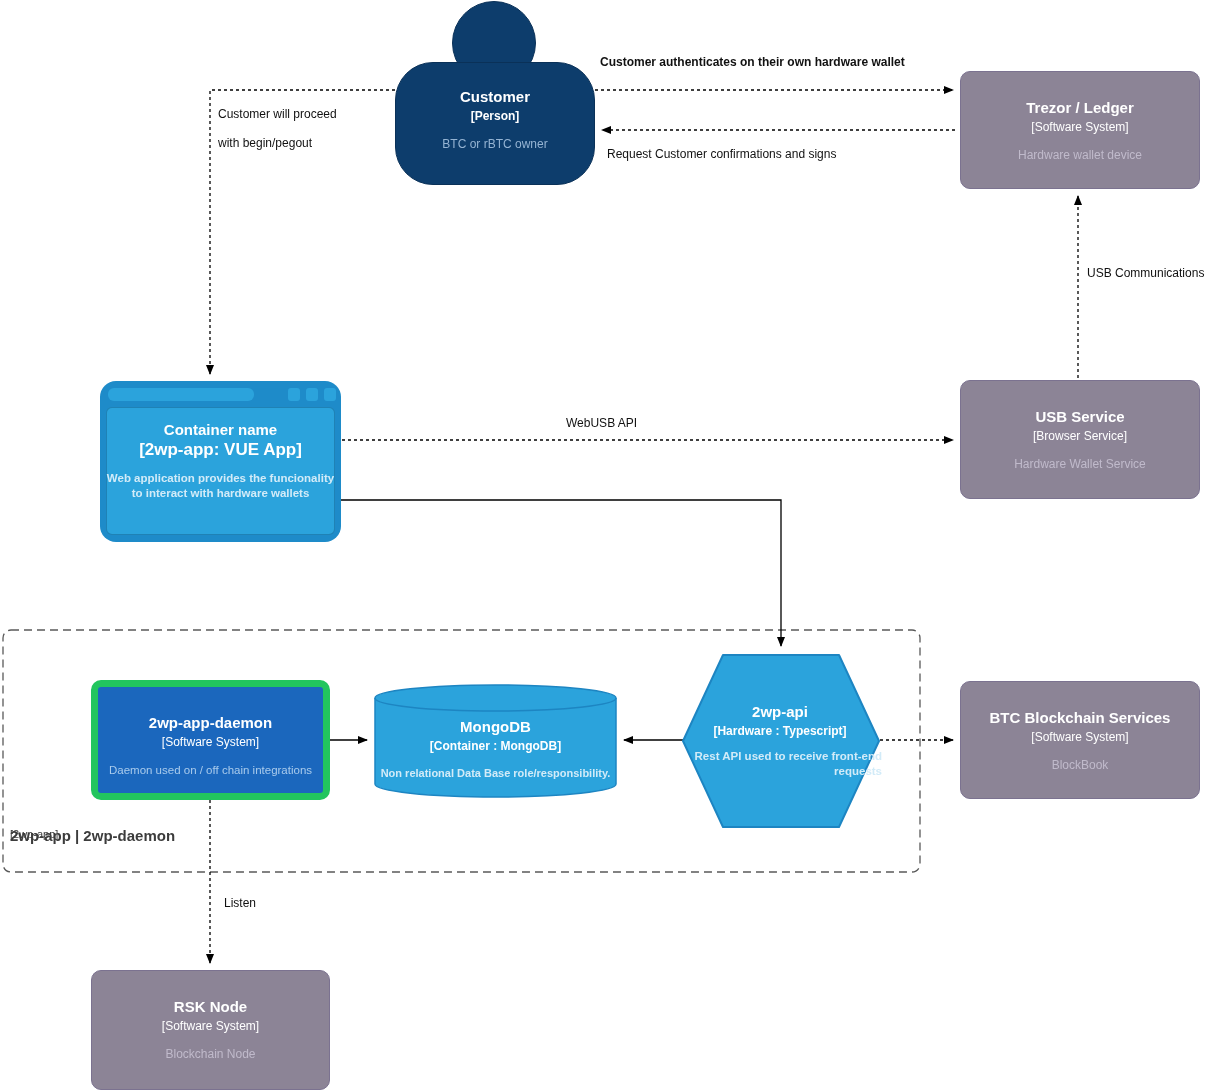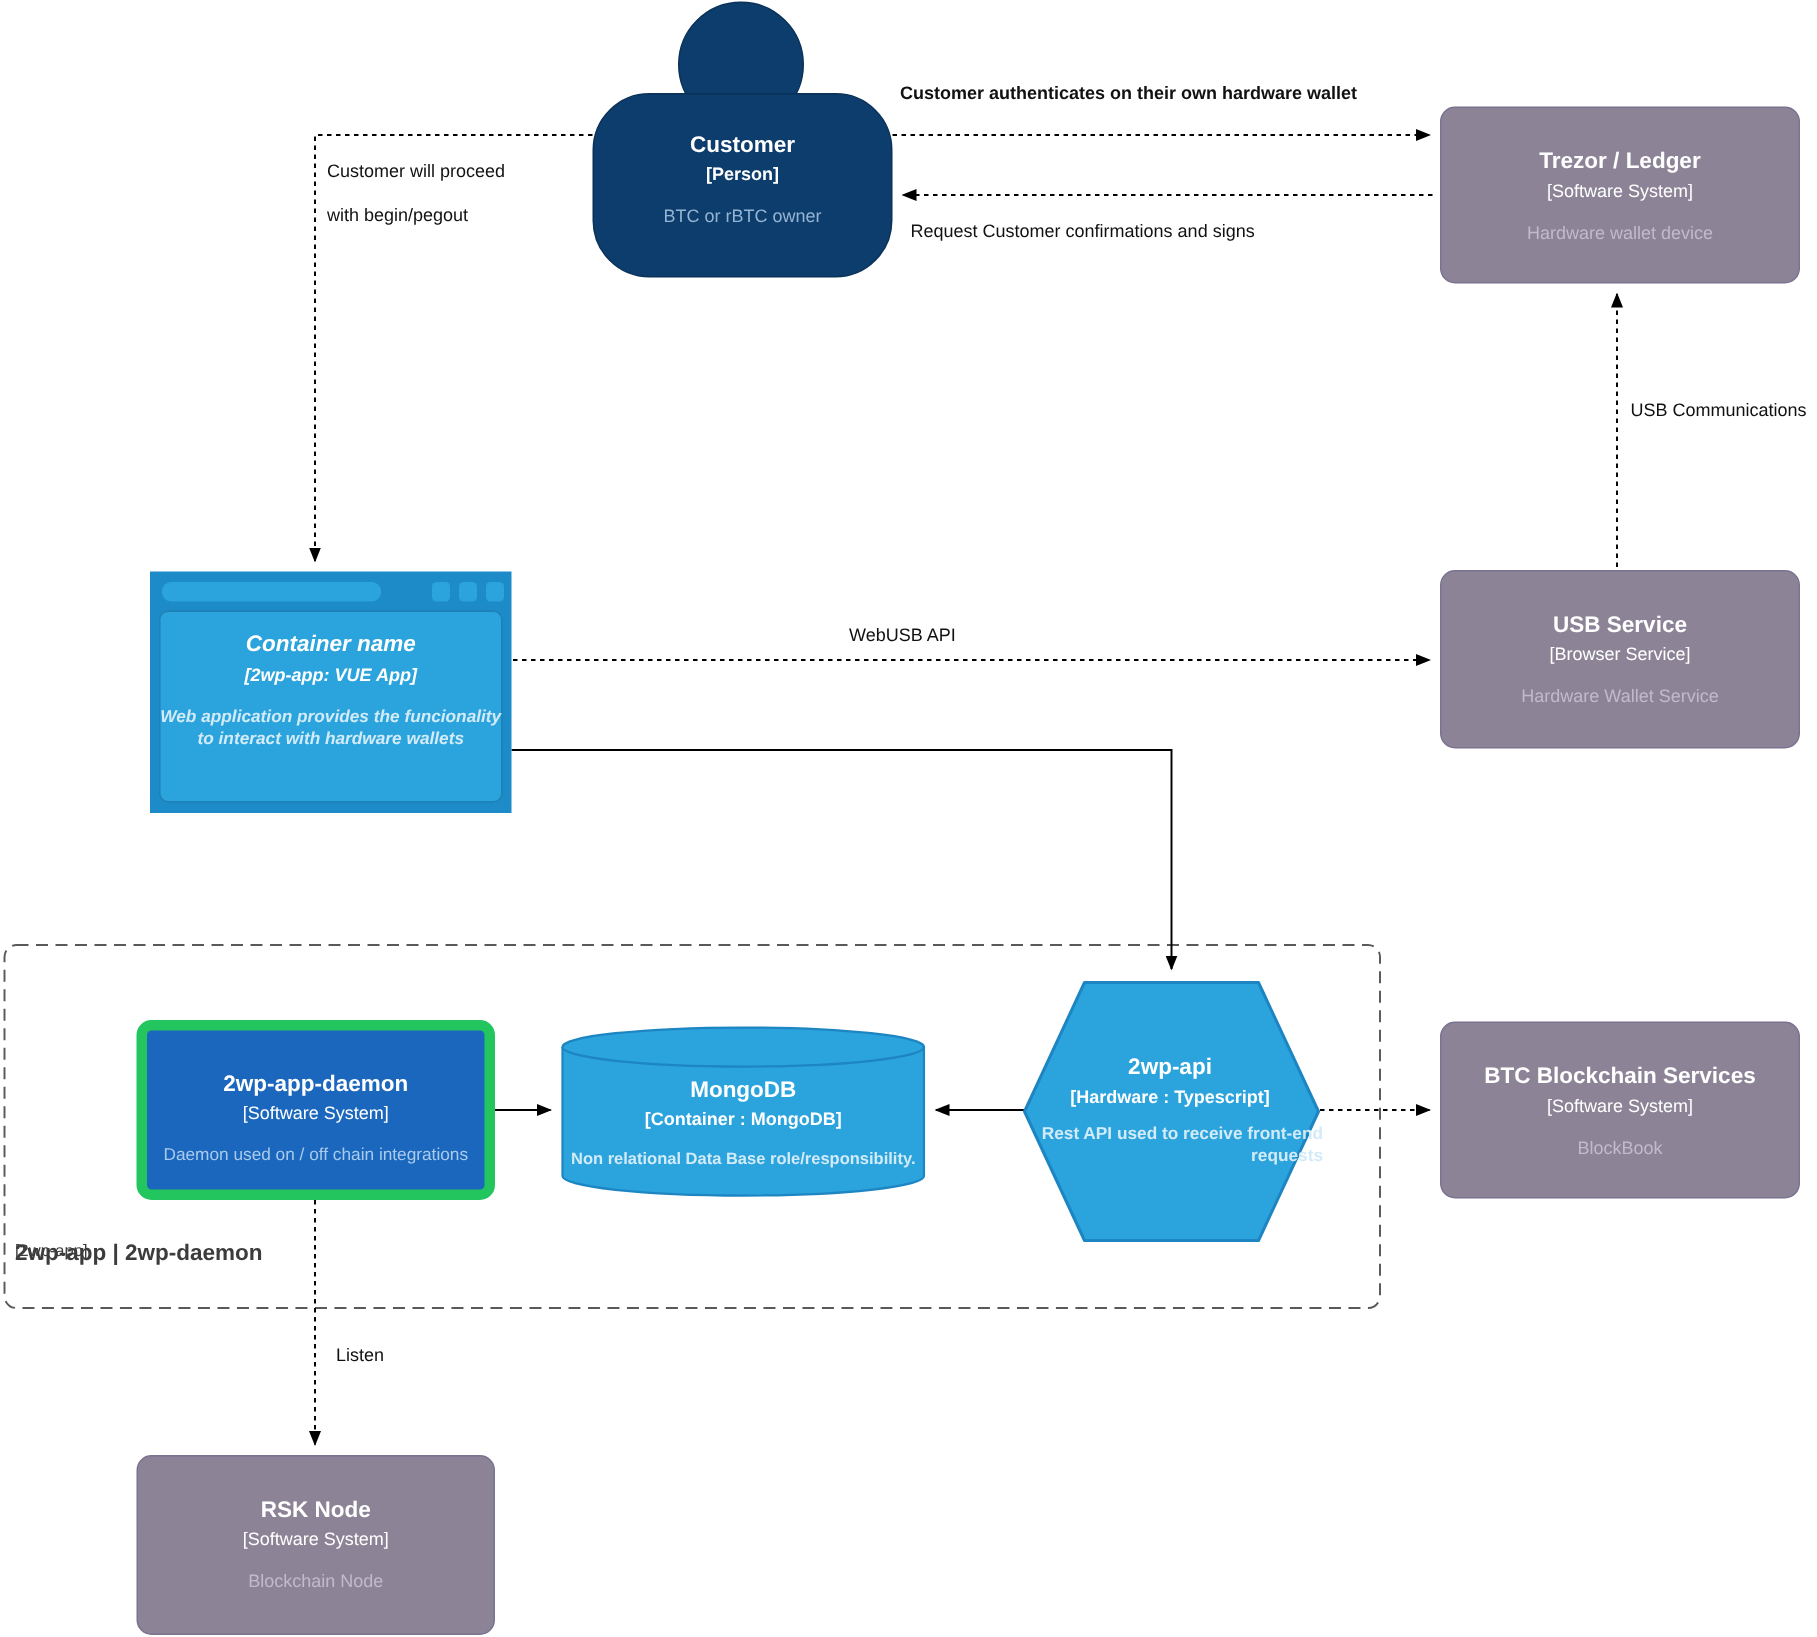--- a/index.html
+++ b/index.html
@@ -21,31 +21,31 @@
   .person-head{position:absolute;z-index:2;left:452px;top:1px;width:84px;height:84px;
         border-radius:50%;background:var(--person-fill,#0d3d6c);border:1px solid #0a3158;box-sizing:border-box;}
   .person-body{background:var(--person-fill,#0d3d6c);border:1px solid #0a3158;border-radius:38px;
         padding-top:24px;z-index:3;}
   .person-body .subtitle{font-weight:bold;}
   .person-body .desc{color:#95b4d3;}
   
   .blue{background:var(--daemon-fill,#1b67bd);border:7px solid #22c55e;border-radius:10px;padding-top:26px;}
   .blue .desc{color:#a9cbec;font-size:11.5px;white-space:nowrap;}
   
-  .window{background:var(--browser-frame-fill,#1e8bc9);border-radius:0;font-style:italic;}
+  .window{background:var(--browser-frame-fill,#1e8bc9);border-radius:16px;}
   .addr{position:absolute;left:8px;top:7px;width:146px;height:13px;border-radius:6px;
         background:var(--container-fill,#2ba3dc);}
   .winbtn{position:absolute;top:7px;width:12px;height:13px;border-radius:3px;
         background:var(--container-fill,#2ba3dc);}
   .panel{position:absolute;left:6px;top:26px;width:229px;height:128px;border-radius:6px;
         background:var(--container-fill,#2ba3dc);border:1px solid rgba(10,70,110,0.35);
         box-sizing:border-box;display:flex;flex-direction:column;align-items:center;
         text-align:center;padding-top:12px;color:#fff;}
   .panel .title{line-height:20px;}
-  .panel .subtitle{font-weight:bold;font-size:12px;}
+  .panel .subtitle{font-weight:bold;font-size:17px;}
   .panel .desc{font-weight:bold;font-size:11.5px;color:#d2ebf8;width:230px;margin-top:13px;}
   
   .shape-label{position:absolute;z-index:3;display:flex;flex-direction:column;align-items:center;
         text-align:center;color:#fff;}
   .shape-label .subtitle{font-weight:bold;}
   .shape-label .desc{font-weight:bold;color:#d2ebf8;}
   .mongo-label{left:374px;top:684px;width:243px;padding-top:33px;}
   .mongo-label .desc{font-size:11px;white-space:nowrap;margin-top:12px;}
   .hex-label{left:682px;top:653px;width:196px;padding-top:49px;}
   .hex-label .desc{font-size:11.5px;width:204px;margin-top:10px;text-align:right;}

